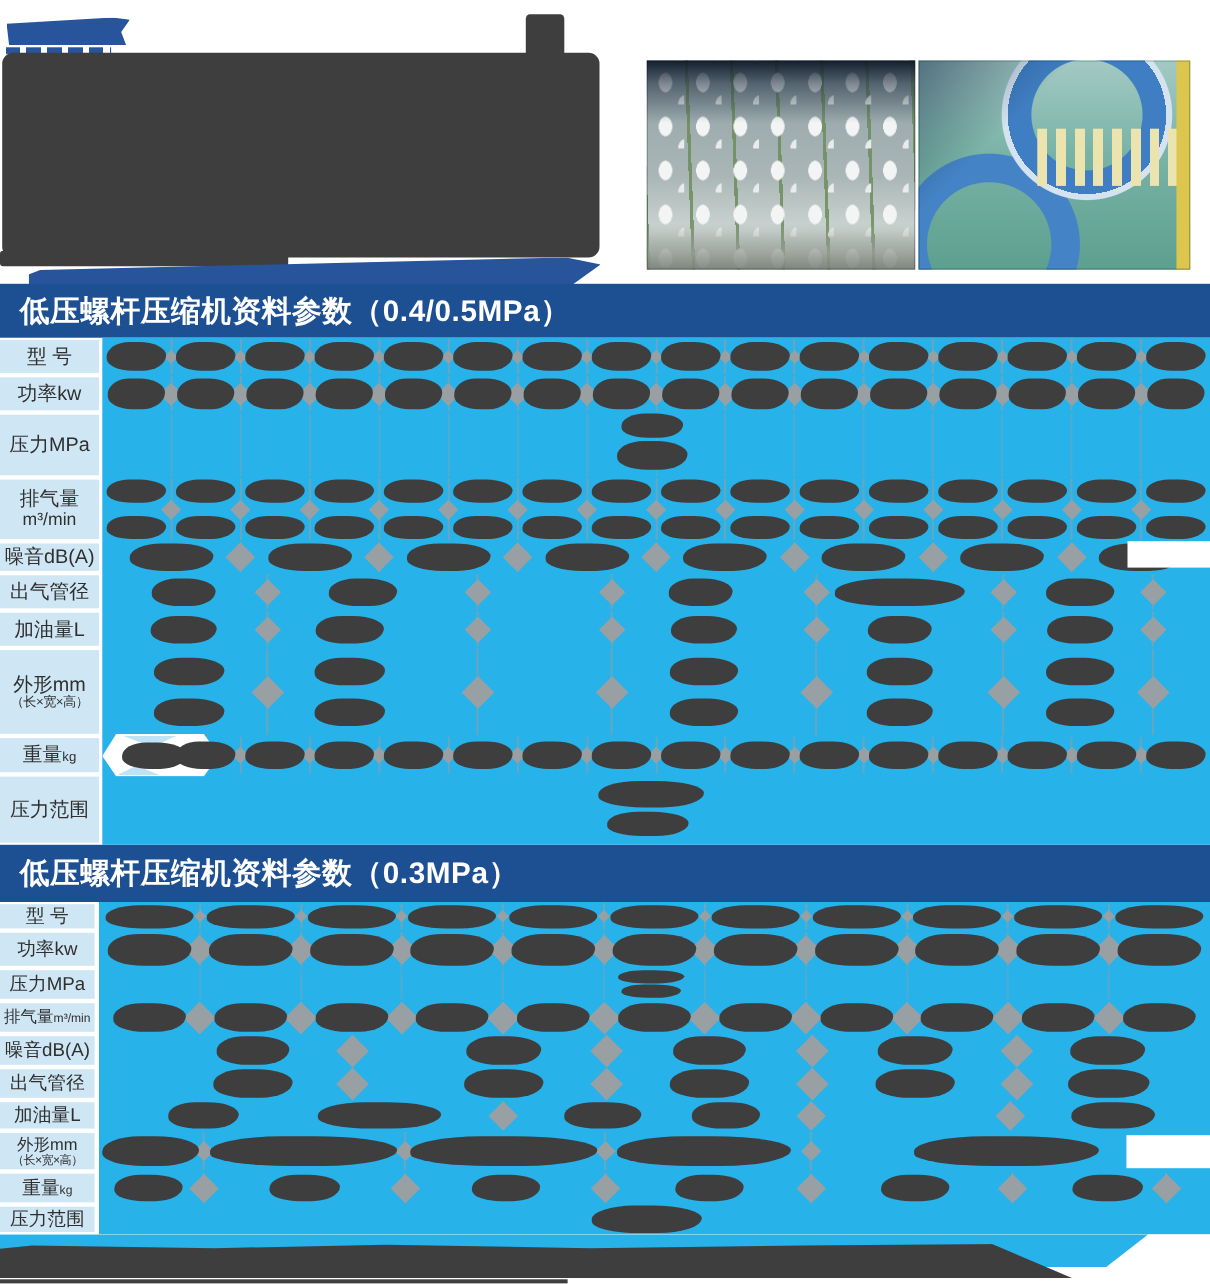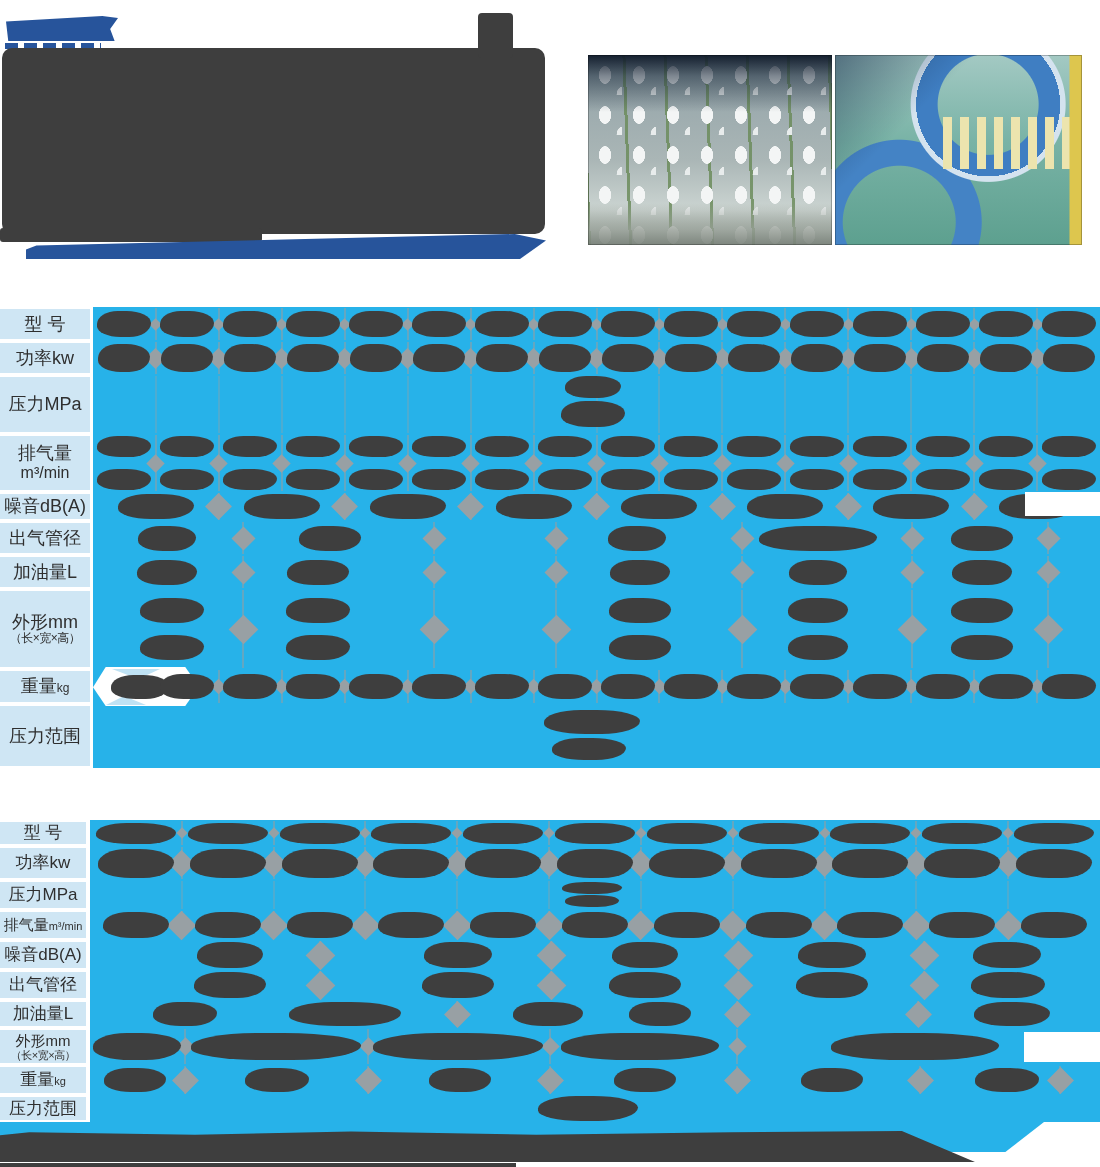--- a/index.html
+++ b/index.html
@@ -70,20 +70,26 @@
 
   <div class="abs" id="logo-blob"></div>
   <div class="abs" id="logo-sub"></div>
   <div class="abs" id="title-blob"></div>
   <div class="abs" id="title-asc"></div>
   <div class="abs" id="title-foot"></div>
   <div class="abs" id="subtitle-wedge"></div>
   <div class="abs photo" id="photo-left"></div>
   <div class="abs photo" id="photo-right"></div>
 
+  <div class="abs bar" id="bar1">
+    <span>低压螺杆压缩机资料参数（0.4/0.5MPa）</span>
+  </div>
+  <div class="abs bar" id="bar2">
+    <span>低压螺杆压缩机资料参数（0.3MPa）</span>
+  </div>
 
   <div class="abs" id="f-cyan"></div>
   <div class="abs" id="f-blob"></div>
   <div class="abs" id="f-strip"></div>
 <div class="abs" style="left: 93px; top: 307px; width: 1007px; height: 461px; background: rgb(39, 178, 233);"></div>
     <div class="abs hcell" style="left: 0px; top: 309px; width: 90px; height: 30px;">
       <span class="m">型 号</span>
     </div>
     <div class="abs" style="left: 154.938px; top: 308px; width: 2px; height: 32px; background: rgba(150, 158, 163, 0.55);"></div>
     <div class="abs sepd" style="left: 151.438px; top: 319.5px; width: 9px; height: 9px; transform: rotate(45deg);"></div>

